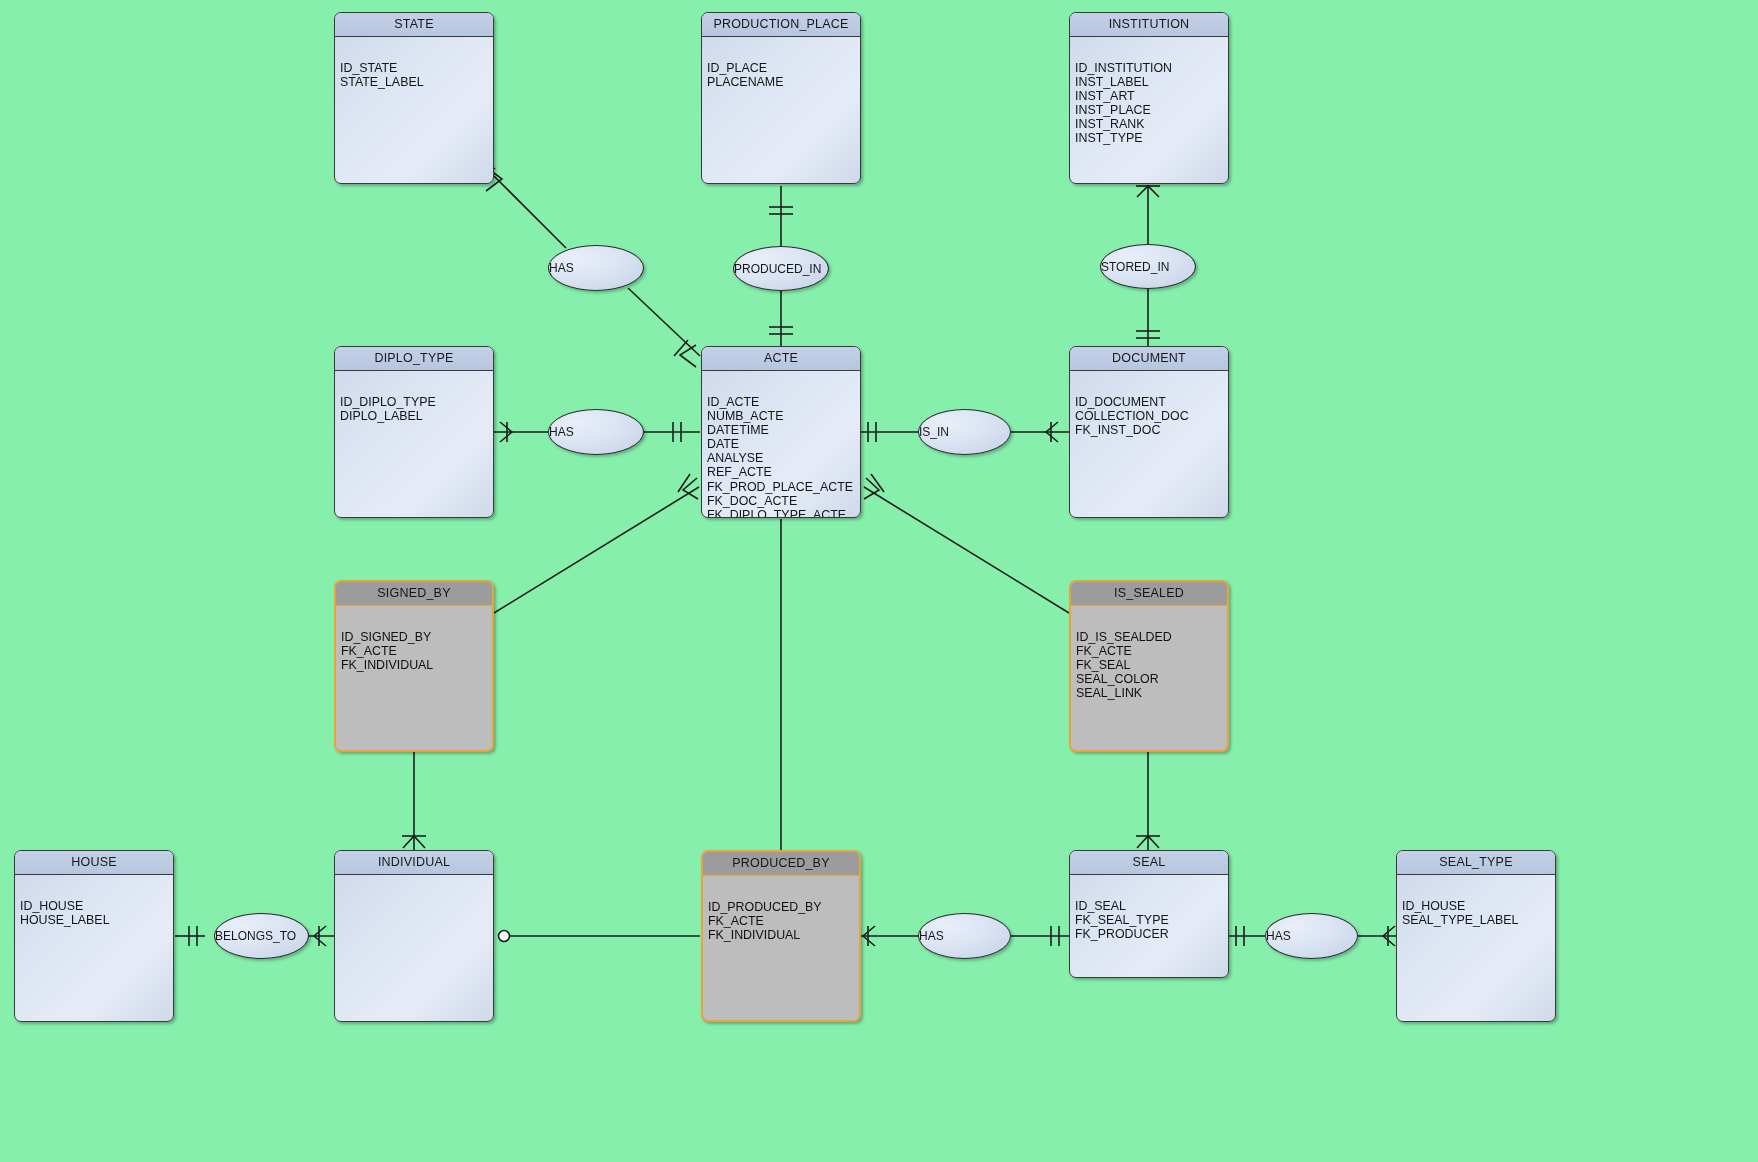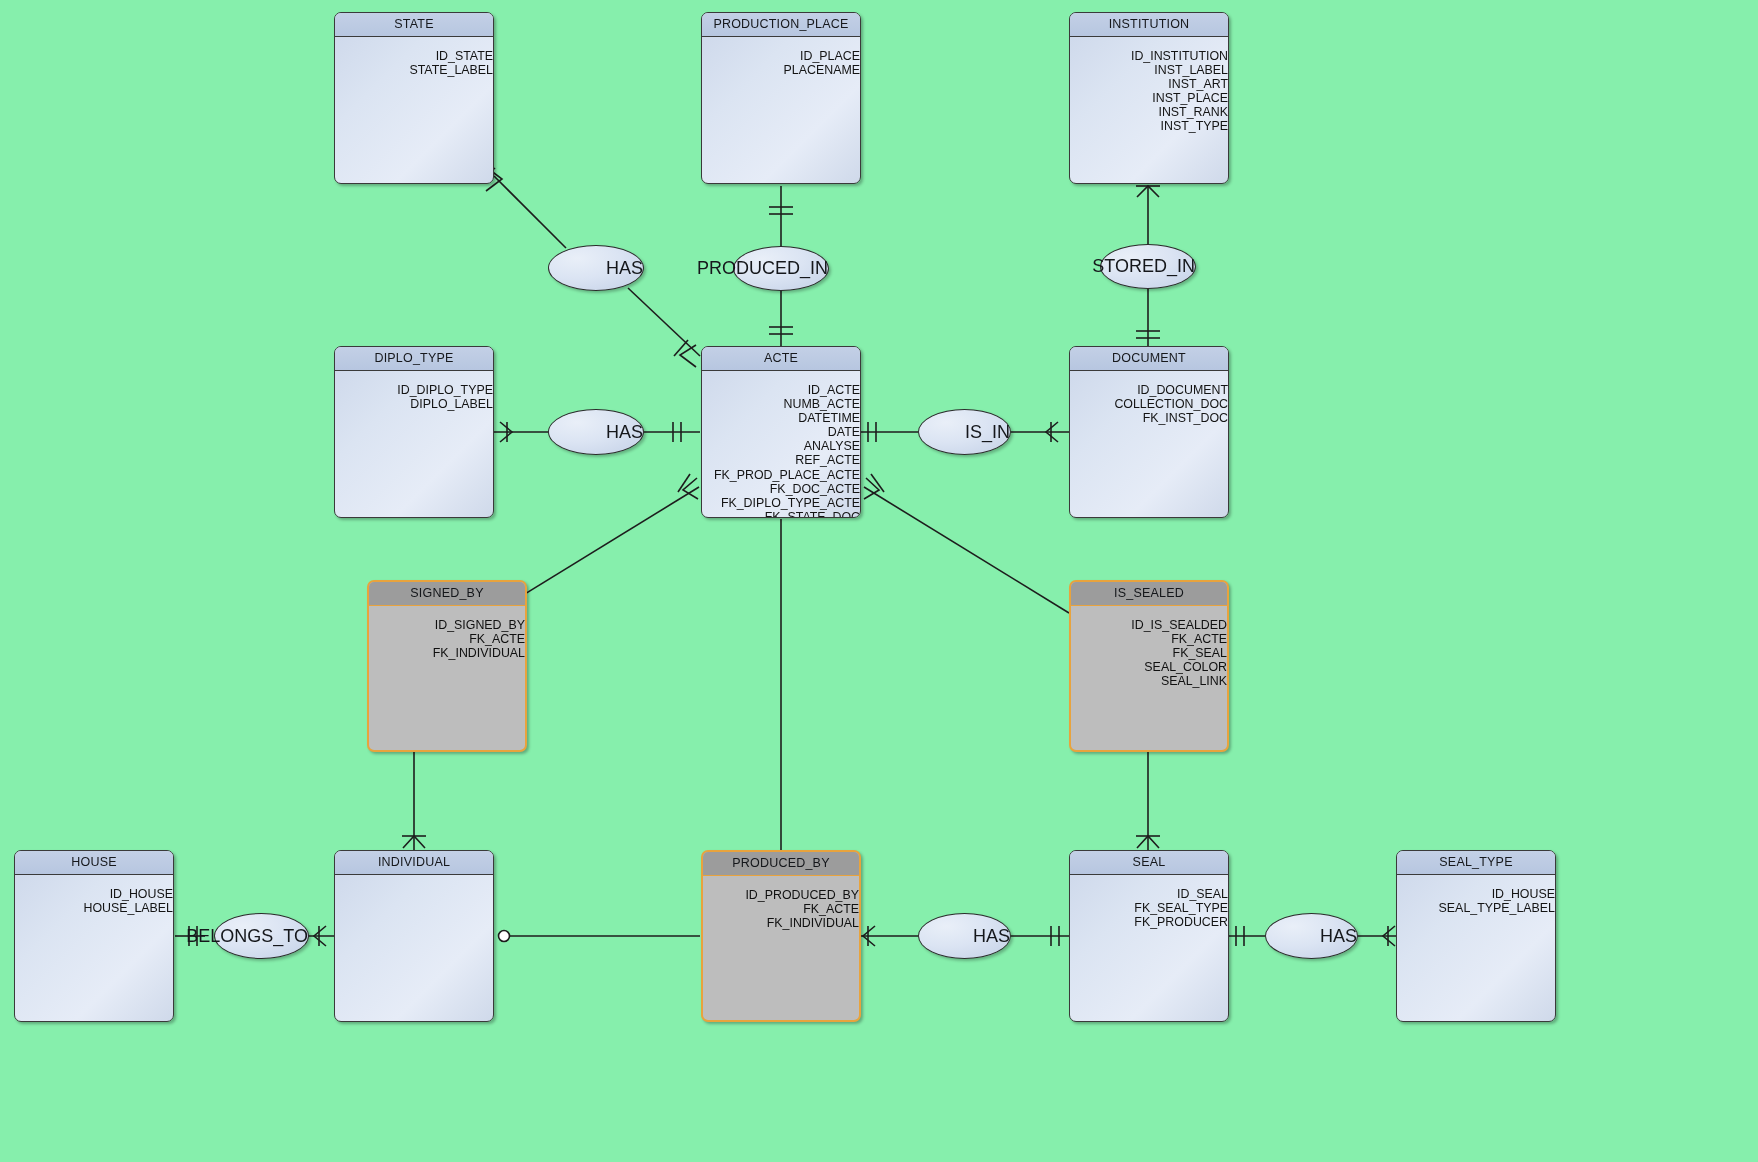--- a/index.html
+++ b/index.html
@@ -23,25 +23,24 @@
     line-height:23px;
     text-align:center;
     font-size:12.5px;
     color:#16181c;
     background:linear-gradient(180deg,#c3d0e6 0%,#b7c6e0 100%);
     border-bottom:1px solid #3a3a3a;
     letter-spacing:.2px;
     white-space:nowrap;
   }
   .entity .attrs{
-    padding:12px 0 4px 5px;
+    padding:24px 0 4px 5px;
     font-size:12.4px;
     line-height:14.1px;
     color:#141414;
-    text-align:right;
   }
   .entity .attrs div{white-space:nowrap;}
 
   
   .entity.assoc{
     border:2px solid #e8a33d;
     background:#bdbdbd;
     box-shadow:2px 2px 3px rgba(0,0,0,0.28);
   }
   .entity.assoc .hdr{
@@ -52,22 +51,22 @@
   .entity.assoc .attrs{color:#101010;}
 
   
   .rel{
     position:absolute;
     box-sizing:border-box;
     border:1px solid #2b2b2b;
     border-radius:50%;
     background:radial-gradient(ellipse at 30% 28%,#e9eff8 0%,#dbe4f3 45%,#c3d0e6 100%);
     box-shadow:2px 2px 3px rgba(0,0,0,0.25);
-    display:flex;align-items:center;justify-content:flex-end;
-    font-size:18px;color:#15171b;
+    display:flex;align-items:center;justify-content:flex-start;
+    font-size:12px;color:#15171b;
     z-index:6;
     white-space:nowrap;
   }
 
   
   #wires{position:absolute;left:0;top:0;width:1758px;height:1162px;z-index:2;}
   #wires line, #wires path, #wires polyline{stroke:#1d1d1d;stroke-width:1.6px;fill:none;}
   #wires circle{stroke:#1d1d1d;stroke-width:1.6px;fill:#ffffff;}
 </style>
 </head>
@@ -211,21 +210,21 @@
 
   <div class="entity" style="left:1069px;top:346px;width:160px;height:172px;">
     <div class="hdr">DOCUMENT</div>
     <div class="attrs">
         <div>ID_DOCUMENT</div>
         <div>COLLECTION_DOC</div>
         <div>FK_INST_DOC</div>
       </div>
   </div>
 
-  <div class="entity assoc" style="left:334px;top:580px;width:160px;height:172px;margin-left:33px;">
+  <div class="entity assoc" style="left:334px;top:580px;width:160px;height:172px;">
     <div class="hdr">SIGNED_BY</div>
     <div class="attrs">
         <div>ID_SIGNED_BY</div>
         <div>FK_ACTE</div>
         <div>FK_INDIVIDUAL</div>
       </div>
   </div>
 
   <div class="entity assoc" style="left:1069px;top:580px;width:160px;height:172px;">
     <div class="hdr">IS_SEALED</div>
@@ -252,21 +251,21 @@
 
   <div class="entity assoc" style="left:701px;top:850px;width:160px;height:172px;">
     <div class="hdr">PRODUCED_BY</div>
     <div class="attrs">
         <div>ID_PRODUCED_BY</div>
         <div>FK_ACTE</div>
         <div>FK_INDIVIDUAL</div>
       </div>
   </div>
 
-  <div class="entity" style="left:1069px;top:850px;width:160px;height:172px;">
+  <div class="entity" style="left:1069px;top:850px;width:160px;height:128px;">
     <div class="hdr">SEAL</div>
     <div class="attrs">
         <div>ID_SEAL</div>
         <div>FK_SEAL_TYPE</div>
         <div>FK_PRODUCER</div>
       </div>
   </div>
 
   <div class="entity" style="left:1396px;top:850px;width:160px;height:172px;">
     <div class="hdr">SEAL_TYPE</div>

